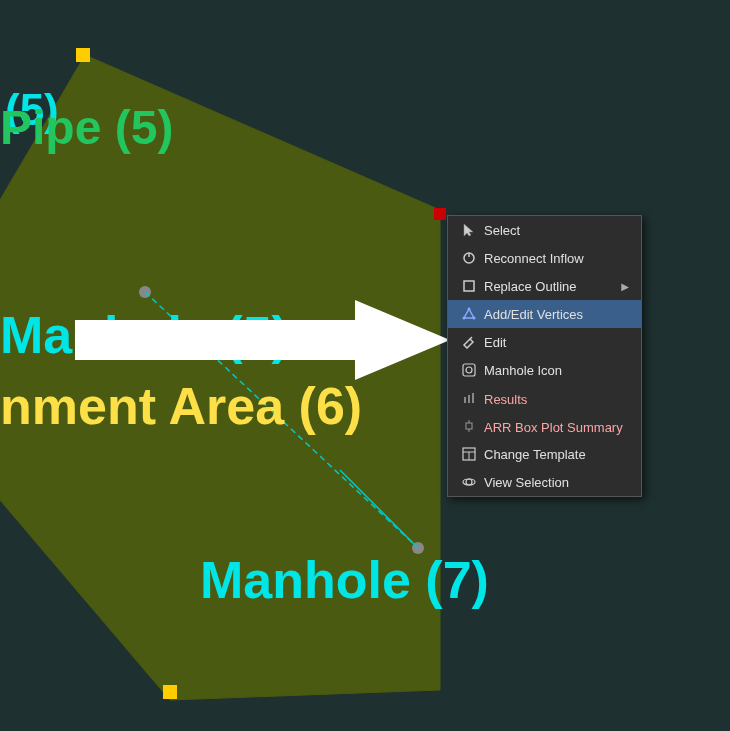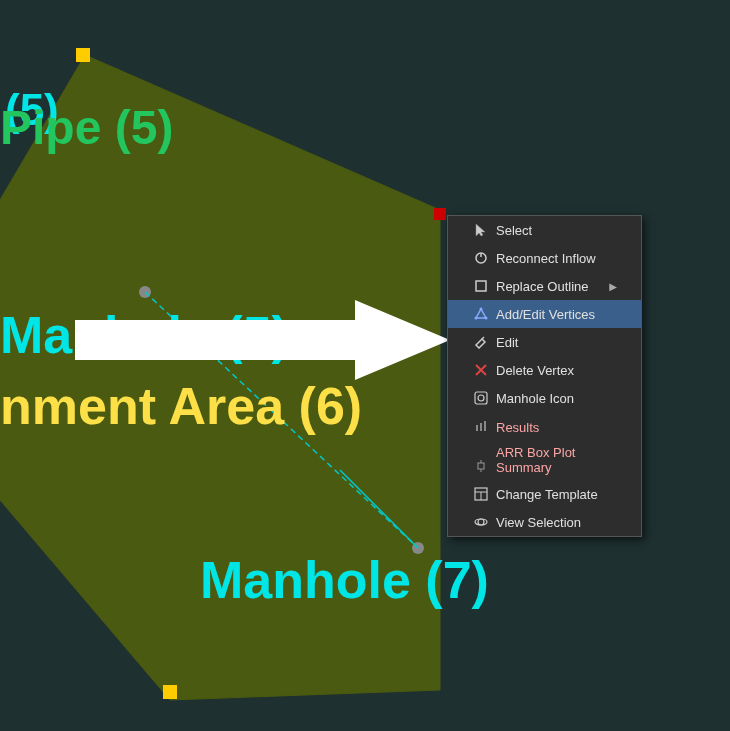--- a/index.html
+++ b/index.html
@@ -102,21 +102,21 @@
       width: 195px;
       background-color: #2d2d2d;
       border: 1px solid #555;
       z-index: 10;
       box-shadow: 3px 3px 8px rgba(0,0,0,0.6);
     }
 
     .menu-item {
       display: flex;
       align-items: center;
-      padding: 5px 24px;
+      padding: 5px 12px;
       cursor: pointer;
       color: #e0e0e0;
       font-size: 13px;
       min-height: 26px;
     }
 
     .menu-item.highlighted {
       background-color: #3a5f8a;
     }
 
@@ -226,29 +226,20 @@
     <span class="menu-icon">
       <svg width="14" height="14" viewBox="0 0 14 14">
         <path d="M2,10 L8,4 L11,7 L5,13 Z" fill="none" stroke="#cccccc" stroke-width="1.5"></path>
         <line x1="8" y1="4" x2="10" y2="2" stroke="#cccccc" stroke-width="1.5"></line>
       </svg>
     </span>
     <span>Edit</span>
   </div>
 
 
-  <div class="menu-item">
-    <span class="menu-icon">
-      <svg width="14" height="14" viewBox="0 0 14 14">
-        <line x1="2" y1="2" x2="12" y2="12" stroke="#dd4444" stroke-width="2"></line>
-        <line x1="12" y1="2" x2="2" y2="12" stroke="#dd4444" stroke-width="2"></line>
-      </svg>
-    </span>
-    <span>Delete Vertex</span>
-  </div>
 
   <div class="menu-item">
     <span class="menu-icon">
       <svg width="14" height="14" viewBox="0 0 14 14">
         <rect x="1" y="1" width="12" height="12" rx="2" fill="none" stroke="#cccccc" stroke-width="1.2"></rect>
         <circle cx="7" cy="7" r="3" fill="none" stroke="#cccccc" stroke-width="1.2"></circle>
       </svg>
     </span>
     <span>Manhole Icon</span>
   </div>

